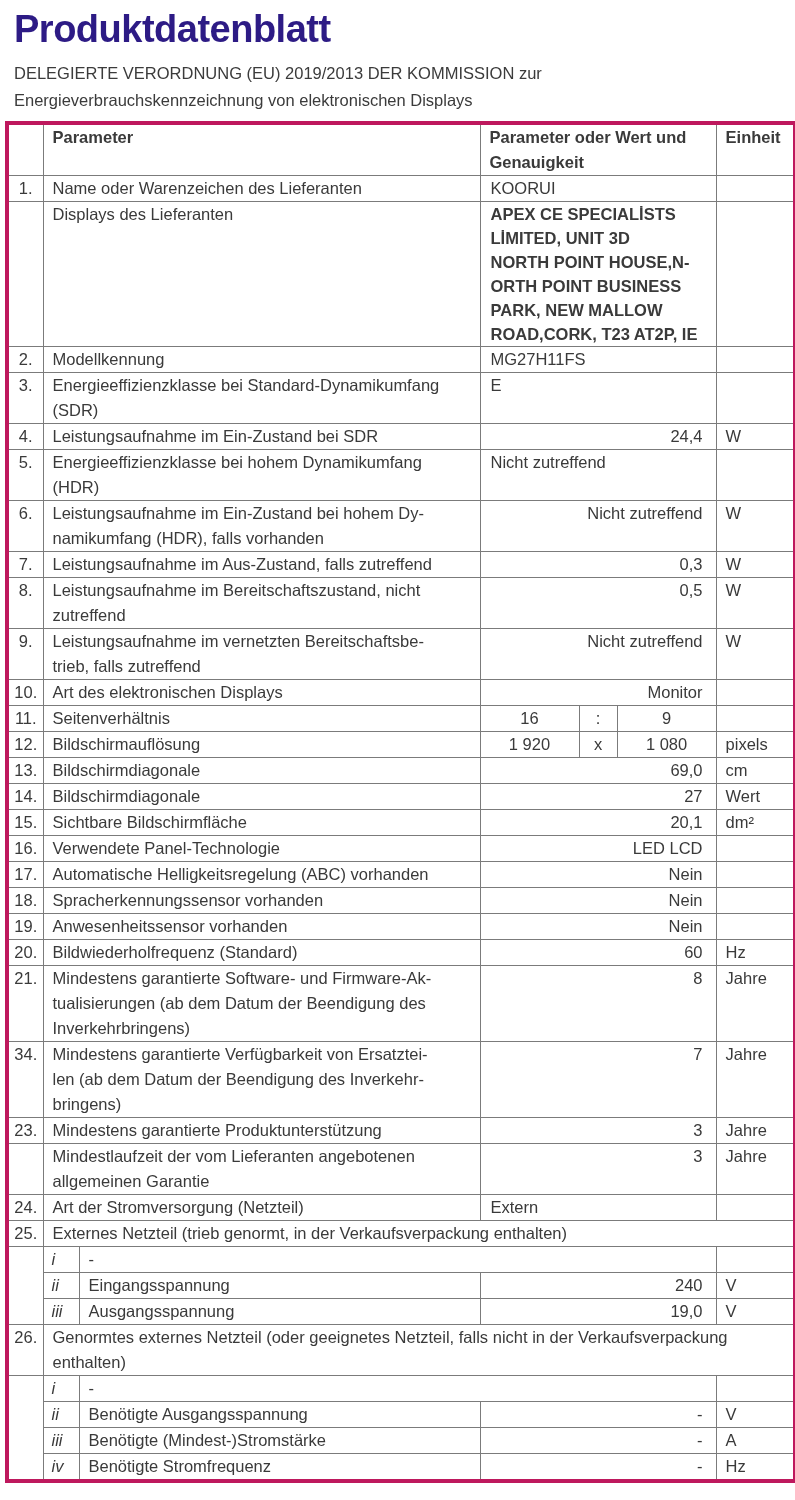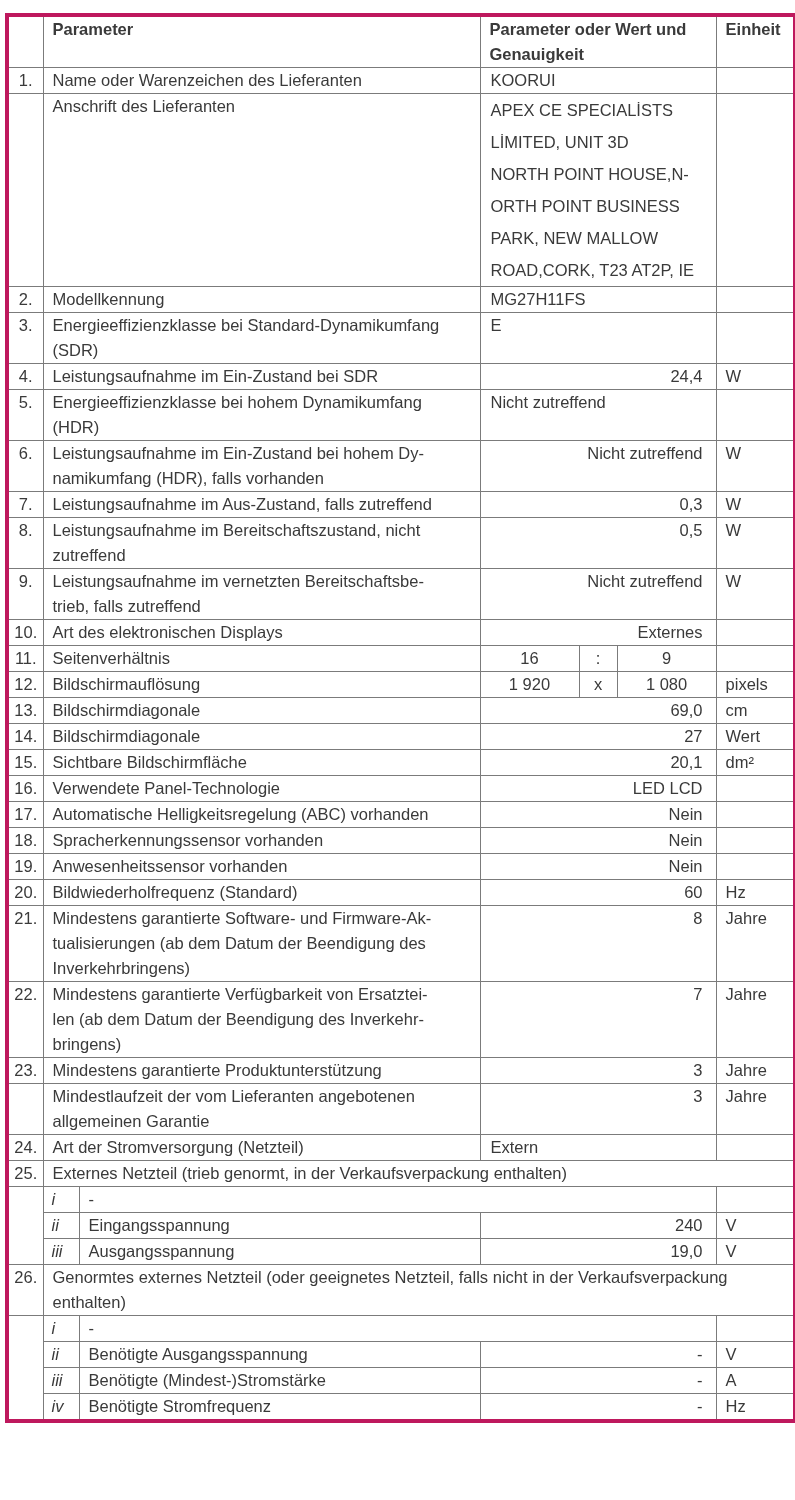--- a/index.html
+++ b/index.html
@@ -28,26 +28,29 @@
     padding: 0 9px; vertical-align: top;
     white-space: pre-line; overflow: hidden;
   }
   td.num   { text-align: center; padding: 0 2px; }
   td.roman { font-style: italic; padding-left: 8px; }
   td.val   { text-align: right; padding-right: 13px; }
   td.val.left { text-align: left; padding-left: 10px; }
   td.c     { text-align: center; padding: 0 6px; }
   td.unit  { }
   td.hdr   { font-weight: bold; }
-  td.addr  { line-height: 32px; }
+  td.addr  { line-height: 24px; font-weight: bold; }
 </style>
 </head>
 <body>
 
 <div class="page">
+  <div class="doc-title">Produktdatenblatt</div>
+  <div class="subtitle">DELEGIERTE VERORDNUNG (EU) 2019/2013 DER KOMMISSION zur
+Energieverbrauchskennzeichnung von elektronischen Displays</div>
 
   <table class="sheet">
     <colgroup>
       <col style="width:36px">
         <col style="width:36px">
         <col style="width:401px">
       <col style="width:99px">
         <col style="width:38px">
         <col style="width:99px">
       <col style="width:79px">
@@ -61,21 +64,21 @@
         <td class="hdr unit">Einheit</td>
       </tr>
     <tr>
           <td class="num">1.</td>
           <td class="param" colspan="2">Name oder Warenzeichen des Lieferanten</td>
           <td class="val left" colspan="3">KOORUI</td>
           <td class="unit"></td>
         </tr>
         <tr>
           <td class="num"></td>
-          <td class="param" colspan="2">Anschrift des Lieferanten</td>
+          <td class="param" colspan="2">Displays des Lieferanten</td>
           <td class="val left addr" colspan="3">APEX CE SPECIALİSTS
 LİMITED, UNIT 3D
 NORTH POINT HOUSE,N-
 ORTH POINT BUSINESS
 PARK, NEW MALLOW
 ROAD,CORK, T23 AT2P, IE</td>
           <td class="unit"></td>
         </tr>
         <tr>
           <td class="num">2.</td>
@@ -126,21 +129,21 @@
         <tr>
           <td class="num">9.</td>
           <td class="param" colspan="2">Leistungsaufnahme im vernetzten Bereitschaftsbe-
 trieb, falls zutreffend</td>
           <td class="val" colspan="3">Nicht zutreffend</td>
           <td class="unit">W</td>
         </tr>
         <tr>
           <td class="num">10.</td>
           <td class="param" colspan="2">Art des elektronischen Displays</td>
-          <td class="val" colspan="3">Externes</td>
+          <td class="val" colspan="3">Monitor</td>
           <td class="unit"></td>
         </tr>
         <tr>
           <td class="num">11.</td>
           <td class="param" colspan="2">Seitenverhältnis</td>
           <td class="c">16</td>
           <td class="c">:</td>
           <td class="c">9</td>
           <td class="unit"></td>
         </tr>
@@ -202,21 +205,21 @@
         </tr>
         <tr>
           <td class="num">21.</td>
           <td class="param" colspan="2">Mindestens garantierte Software- und Firmware-Ak-
 tualisierungen (ab dem Datum der Beendigung des
 Inverkehrbringens)</td>
           <td class="val" colspan="3">8</td>
           <td class="unit">Jahre</td>
         </tr>
         <tr>
-          <td class="num">22.</td>
+          <td class="num">34.</td>
           <td class="param" colspan="2">Mindestens garantierte Verfügbarkeit von Ersatztei-
 len (ab dem Datum der Beendigung des Inverkehr-
 bringens)</td>
           <td class="val" colspan="3">7</td>
           <td class="unit">Jahre</td>
         </tr>
         <tr>
           <td class="num">23.</td>
           <td class="param" colspan="2">Mindestens garantierte Produktunterstützung</td>
           <td class="val" colspan="3">3</td>

